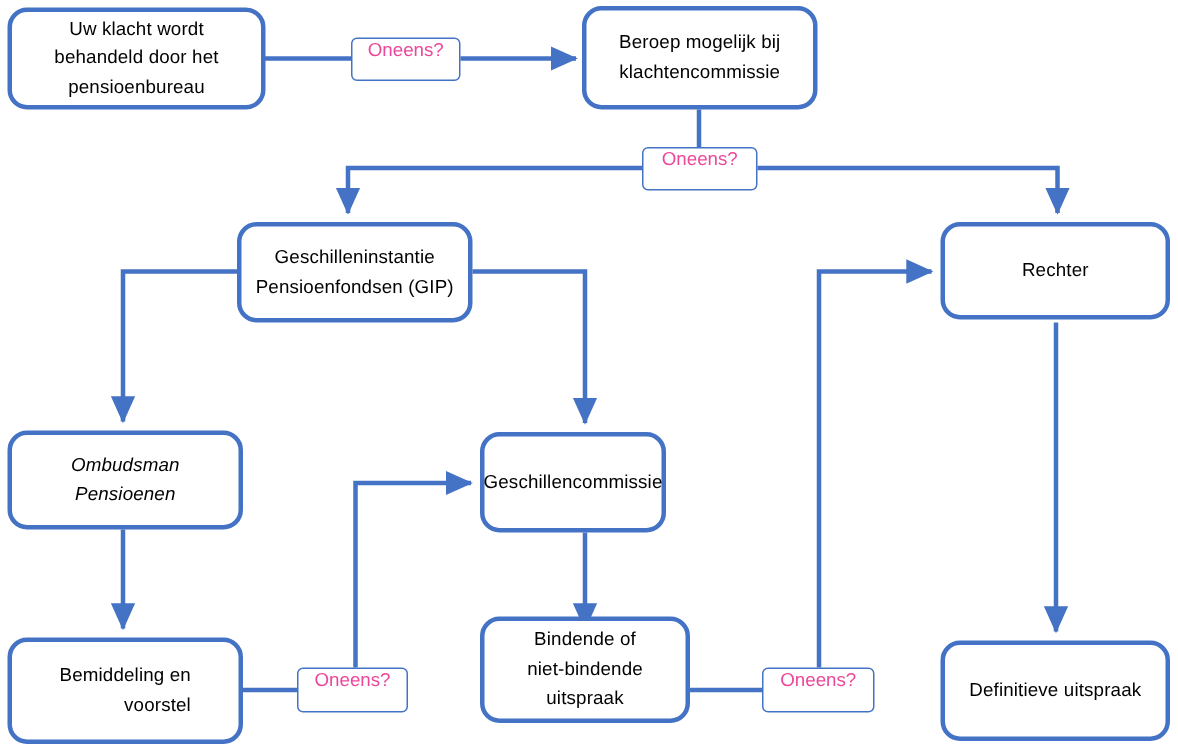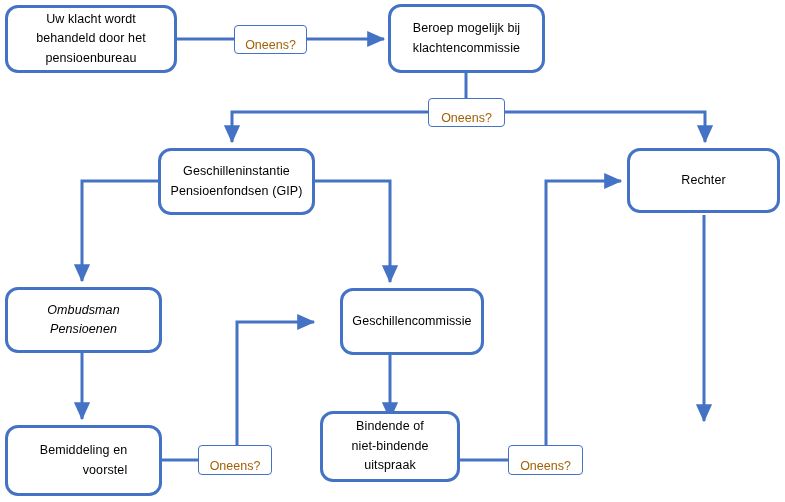--- a/index.html
+++ b/index.html
@@ -30,24 +30,24 @@
     padding:2px 6px;
     z-index:3;
   }
   .tag{
     position:absolute;
     box-sizing:border-box;
     border:1px solid #4472C4;
     border-radius:4px;
     background:#ffffff;
     display:flex;
-    align-items:flex-end;
+    align-items:flex-start;
     justify-content:center;
     text-align:center;
-    color:#a16207;
+    color:#ec4899;
     font-size:12.5px;
     line-height:1.2;
     z-index:4;
   }
   .nodelabel{display:block;white-space:pre-line;}
 </style>
 </head>
 <body>
 
 <div id="stage">
@@ -108,35 +108,38 @@
 
   <div class="node" style="left:627px;top:148px;width:153px;height:65px;">
     <span class="nodelabel">Rechter</span>
   </div>
 
   <div class="node" style="left:5px;top:287px;width:157px;height:66px;font-style:italic;">
     <span class="nodelabel">Ombudsman
 Pensioenen</span>
   </div>
 
-  <div class="node" style="left:320px;top:288px;width:144px;height:67px;margin-left:20px;">
+  <div class="node" style="left:320px;top:288px;width:124px;height:67px;">
     <span class="nodelabel">Geschillencommissie</span>
   </div>
 
   <div class="node" style="left:5px;top:425px;width:157px;height:71px;text-align:right;">
     <span class="nodelabel">Bemiddeling en
 voorstel</span>
   </div>
 
   <div class="node" style="left:320px;top:411px;width:140px;height:71px;">
     <span class="nodelabel">Bindende of
 niet-bindende
 uitspraak</span>
   </div>
 
+  <div class="node" style="left:627px;top:427px;width:153px;height:67px;">
+    <span class="nodelabel">Definitieve uitspraak</span>
+  </div>
 
   <div class="tag" style="left:234px;top:25px;width:73px;height:29px;">
     <span>Oneens?</span>
   </div>
 
   <div class="tag" style="left:428px;top:98px;width:77px;height:29px;">
     <span>Oneens?</span>
   </div>
 
   <div class="tag" style="left:198px;top:445px;width:74px;height:30px;">

